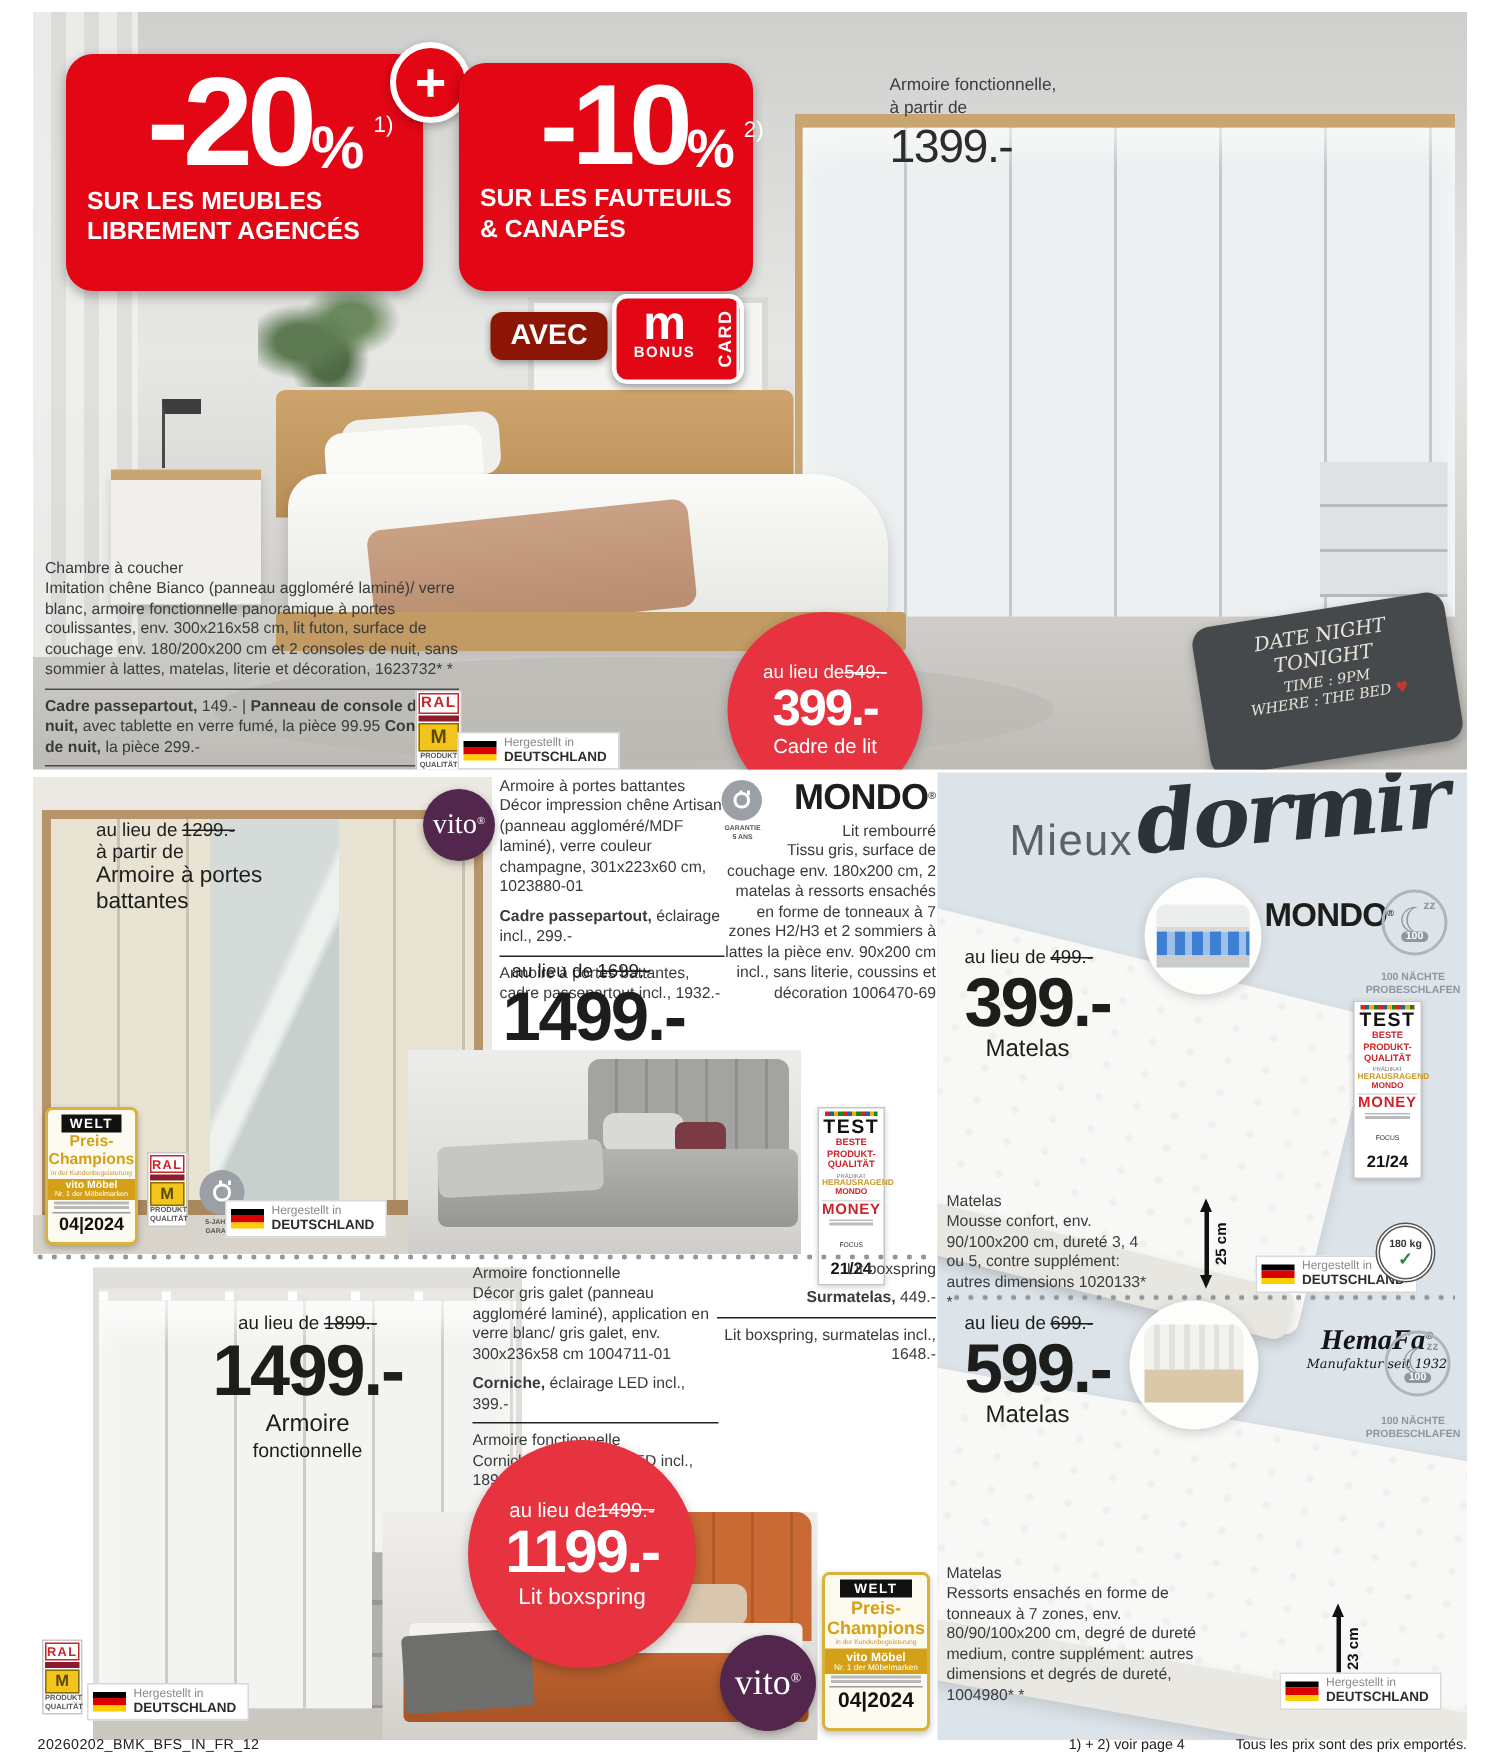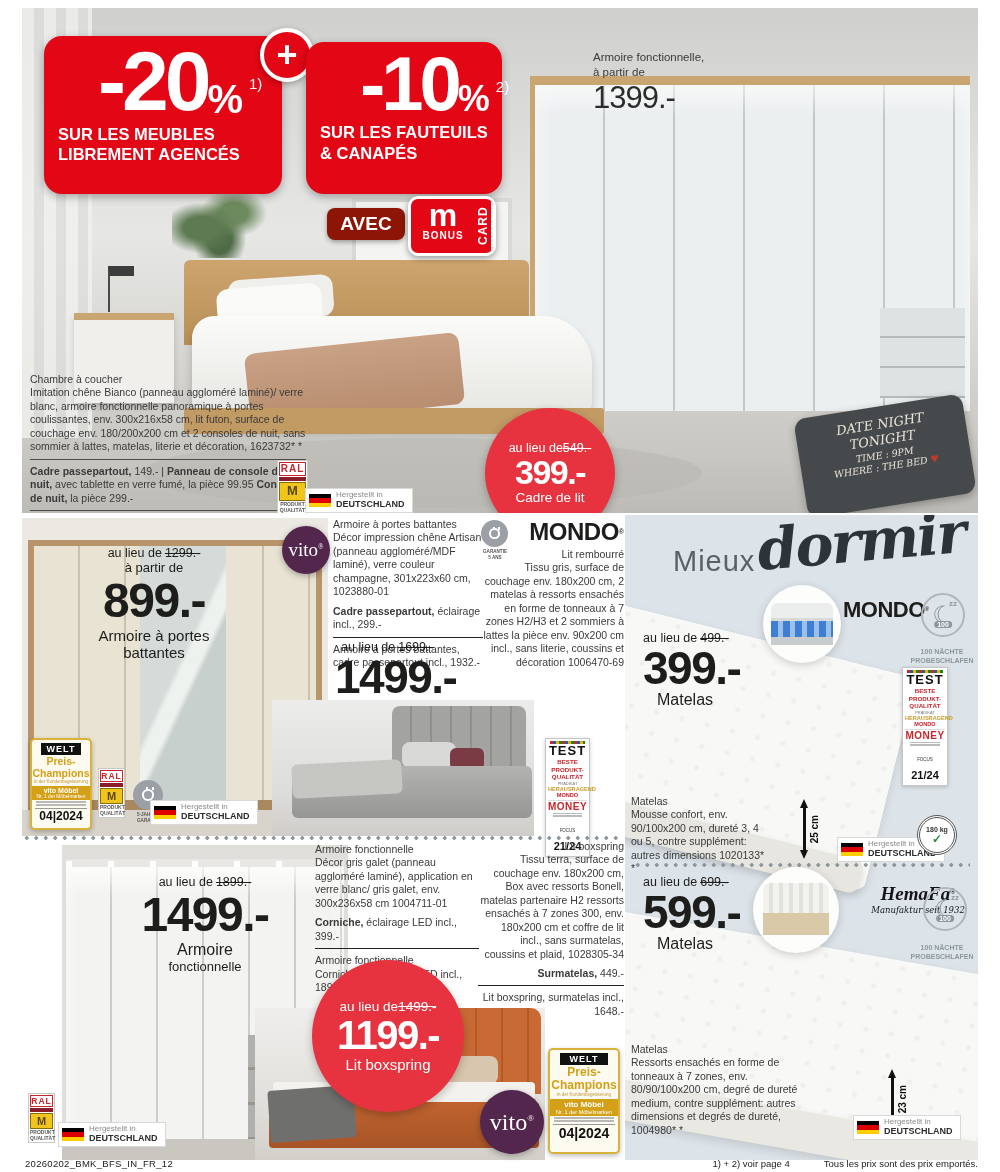--- a/index.html
+++ b/index.html
@@ -221,24 +221,23 @@
           <span class="t1" style="display:block;">Hergestellt in</span>
           <span class="t2" style="display:block;">DEUTSCHLAND</span>
         </span>
     </div>
   </div>
 
   <div class="photo" style="left:22px;top:518px;width:306px;height:318px;background:#ece9e3;">
     <div class="abs" style="left:6px;top:22px;width:294px;height:270px;background:repeating-linear-gradient(90deg,#e9e3d3 0 44px,#c9c2b0 44px 46px);border:6px solid #b8946b;border-bottom:10px solid #a9875f;"></div>
     <div class="abs" style="left:118px;top:28px;width:86px;height:258px;background:linear-gradient(115deg,#d4dbd8 0 45%,#eef2ef 48% 55%,#c8d0cd 58%);"></div>
     <div class="abs" style="left:0;top:292px;width:306px;height:26px;background:#d8d4cb;"></div>
-    <div class="abs" style="left:42px;top:28px;width:180px;text-align:center;color:#1d1d1b;">
+    <div class="abs" style="left:42px;top:28px;width:180px;text-align:left;color:#1d1d1b;">
       <div class="oldline"><span class="pre">au lieu de</span><span class="strike">1299.-</span></div>
       <div style="font-size:13px;">à partir de</div>
-      <div class="bigprice" style="font-size:48px;margin:2px 0;">899.-</div>
       <div class="plabel">Armoire à portes</div>
       <div class="plabel">battantes</div>
     </div>
   </div>
   <div class="vito" style="left:282px;top:526px;width:48px;height:48px;font-size:19px;">
       <span>vito</span>
       <sup>®</sup>
     </div>
 
   <div class="welt" style="left:30px;top:738px;width:62px;height:92px;">
@@ -515,21 +514,20 @@
   </div>
 
   <div class="circle-badge" style="left:312px;top:960px;width:152px;height:152px;">
     <div class="old" style="font-size:13.5px;"><span class="pre">au lieu de</span><span class="strike">1499.-</span></div>
     <div class="pr" style="font-size:40px;">1199.-</div>
     <div class="lb" style="font-size:15px;">Lit boxspring</div>
   </div>
 
   <div class="abs desc" style="left:478px;top:840px;width:146px;text-align:right;">
     <p>Lit boxspring</p>
-    <p>Tissu terra, surface de couchage env. 180x200 cm, Box avec ressorts Bonell, matelas partenaire H2 ressorts ensachés à 7 zones 300, env. 180x200 cm et coffre de lit incl., sans surmatelas, coussins et plaid, 1028305-34</p>
     <p style="margin-top:6px;"><span class="b">Surmatelas,</span><span> 449.-</span></p>
     <hr class="rule" style="border-top-color:#222;">
     <p>Lit boxspring, surmatelas incl., 1648.-</p>
   </div>
   <div class="vito" style="left:480px;top:1090px;width:64px;height:64px;font-size:24px;">
       <span>vito</span>
       <sup>®</sup>
     </div>
   <div class="welt" style="left:548px;top:1048px;width:72px;height:106px;">
     <div class="wbox">WELT</div>

